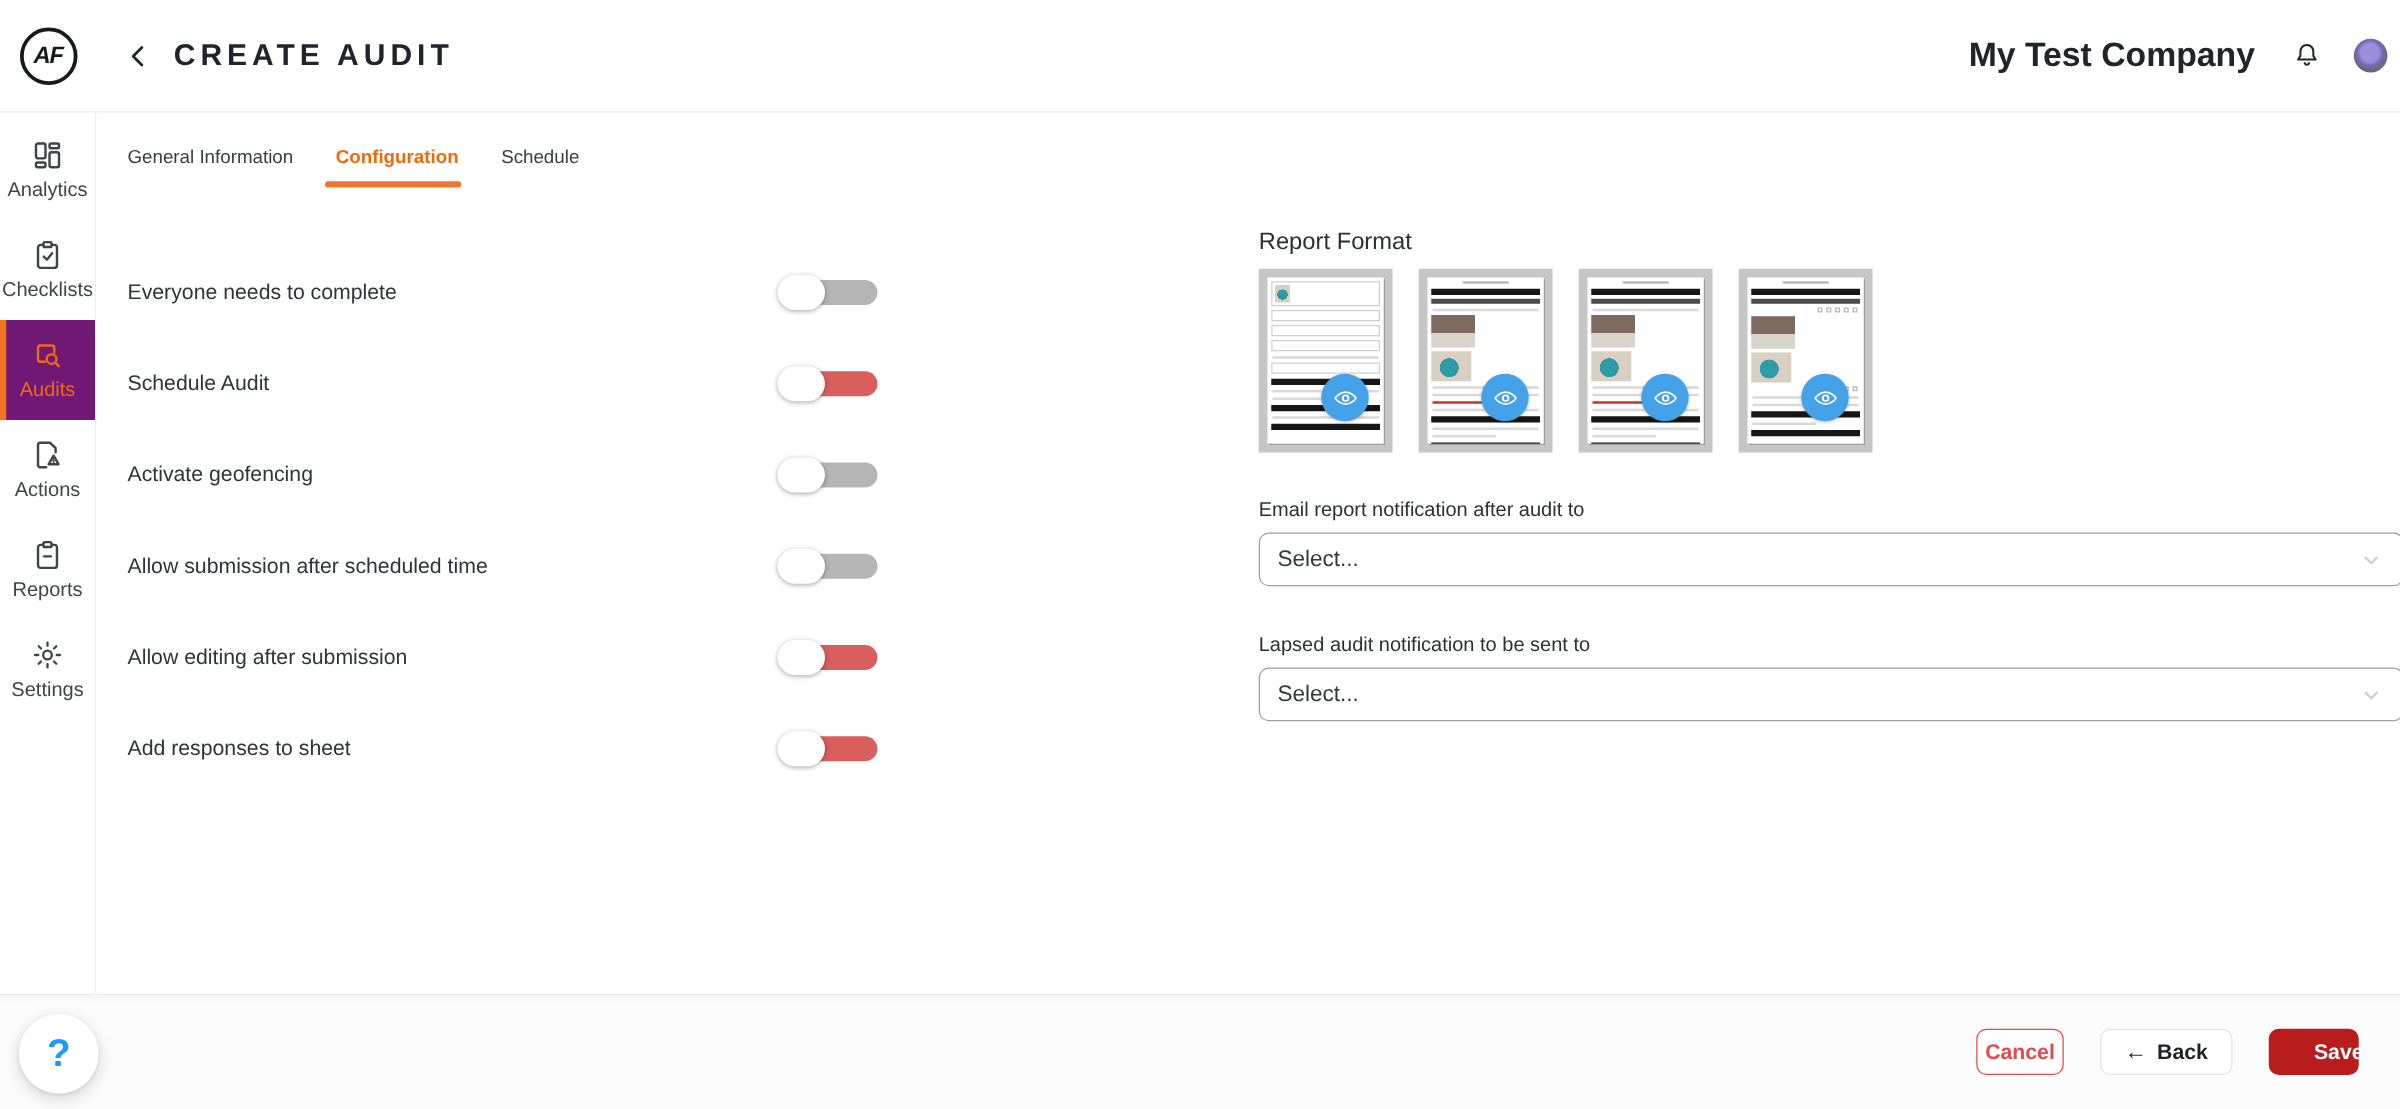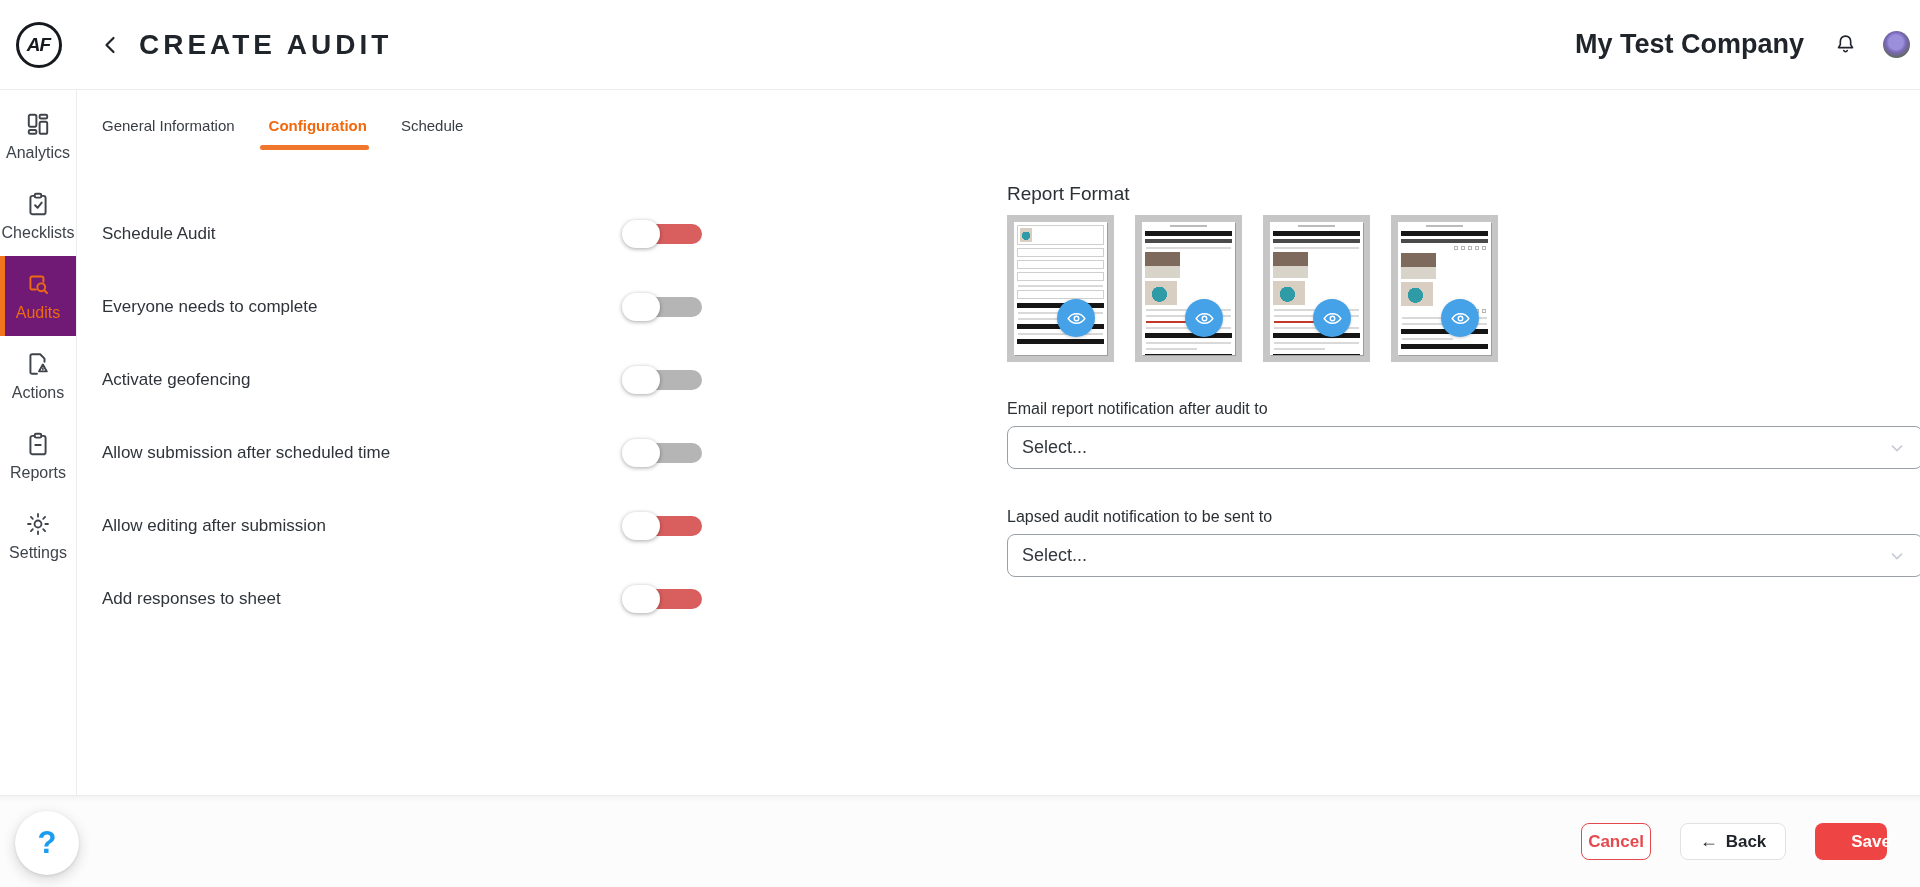--- a/index.html
+++ b/index.html
@@ -15,21 +15,21 @@
     border-bottom:1px solid #ededed; display:flex; align-items:center; z-index:5;
   }
   .logo-box { width:77px; display:flex; justify-content:center; align-items:center; }
   .logo-circle {
     width:46px; height:46px; border:3.5px solid #16191d; border-radius:50%;
     display:flex; align-items:center; justify-content:center;
     font-weight:800; font-size:19px; letter-spacing:-1px; color:#16191d; font-style:italic;text-align:center;
   }
   .back-chevron { margin-left:22px; cursor:pointer; display:flex; align-items:center; }
   .page-title {
-    margin-left:16px; font-size:28px; font-weight:700; letter-spacing:4px; color:#20252b;
+    margin-left:16px; font-size:24px; font-weight:700; letter-spacing:4px; color:#20252b;
   }
   .topbar-spacer { flex:1; }
   .company-name { font-size:27px; font-weight:700; color:#20252b; }
   .bell { margin-left:30px; cursor:pointer; display:flex; }
   .avatar {
     margin-left:26px; margin-right:10px; width:27px; height:27px; border-radius:50%;
     background:radial-gradient(circle at 48% 42%, #9b8fdb 0 34%, #7a68b8 48%, #5d6b4a 78%, #47523a 100%);
     cursor:pointer;
   }
 
@@ -134,21 +134,21 @@
     padding-right:33px; gap:29px; box-shadow:inset 0 9px 9px -9px rgba(0,0,0,.07); z-index:6;
   }
   .btn {
     height:37px; border-radius:8px; font-size:17px; font-weight:700; cursor:pointer;
     display:inline-flex; align-items:center; justify-content:center;
     font-family:"Liberation Sans", sans-serif;
   }
   .btn-cancel { width:70px; background:#fff; border:1.5px solid #e5484d; color:#e5484d; }
   .btn-back { width:106px; background:#fff; border:1px solid #e2e2e2; color:#1f2329; gap:8px; }
   .btn-back .arrow { font-weight:400; font-size:18px; }
-  .btn-save { width:72px; background:#ef4444; border:none; color:#fff;padding-left:40px; }
+  .btn-save { width:72px; background:#b91c1c; border:none; color:#fff;padding-left:40px; }
 
   .help-btn {
     position:absolute; left:15px; bottom:12px; width:64px; height:64px; border-radius:50%;
     background:#fff; box-shadow:0 4px 14px rgba(0,0,0,.16), 0 1px 3px rgba(0,0,0,.1);
     display:flex; align-items:center; justify-content:center; cursor:pointer; z-index:7;
   }
   .help-mark { color:#1a9cf0; font-size:31px; font-weight:800; }
 </style>
 </head>
 <body>
@@ -240,29 +240,29 @@
 <main class="content">
 
   <div class="tabs">
     <div class="tab" data-active="false">General Information</div>
     <div class="tab" data-active="true">Configuration</div>
     <div class="tab" data-active="false">Schedule</div>
   </div>
 
   <div class="toggle-list">
     <div class="toggle-row">
+      <span class="toggle-label">Everyone needs to complete</span>
+      <span class="toggle" data-state="off">
+          <span class="track"></span>
+          <span class="knob"></span>
+        </span>
+    </div>
+    <div class="toggle-row">
       <span class="toggle-label">Schedule Audit</span>
       <span class="toggle" data-state="on">
-          <span class="track"></span>
-          <span class="knob"></span>
-        </span>
-    </div>
-    <div class="toggle-row">
-      <span class="toggle-label">Everyone needs to complete</span>
-      <span class="toggle" data-state="off">
           <span class="track"></span>
           <span class="knob"></span>
         </span>
     </div>
     <div class="toggle-row">
       <span class="toggle-label">Activate geofencing</span>
       <span class="toggle" data-state="off">
           <span class="track"></span>
           <span class="knob"></span>
         </span>

